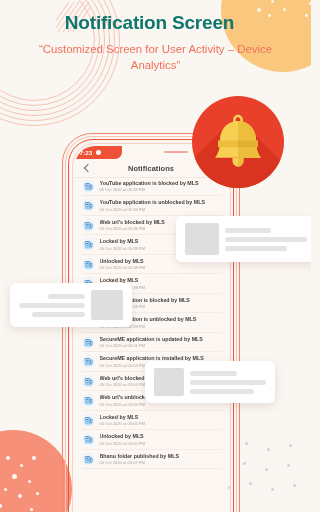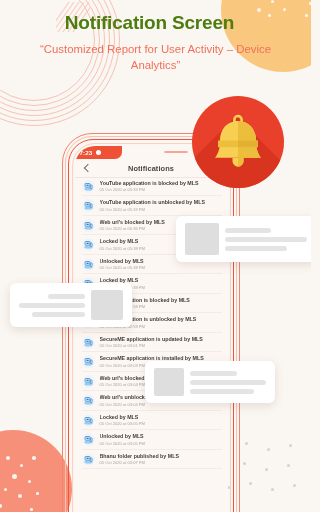--- a/index.html
+++ b/index.html
@@ -26,21 +26,21 @@
   .blob-salmon{
     position:absolute;left:-46px;bottom:-36px;width:118px;height:118px;
     border-radius:50%;background:#f79079;
   }
   .dotgrid{position:absolute;right:6px;bottom:8px;width:86px;height:64px;}
   .dotgrid span{position:absolute;width:3px;height:3px;border-radius:50%;background:#cfd3da;}
 
   
   .head{position:absolute;left:0;right:0;top:13px;text-align:center;z-index:6;}
   .title{
-    font-size:19px;font-weight:bold;color:#4d7c0f;letter-spacing:-.2px;
+    font-size:19px;font-weight:bold;color:#0f766e;letter-spacing:-.2px;
     line-height:1;margin:0 12px 9px 0;
   }
   .subtitle{
     font-size:11.4px;color:#f2705a;line-height:1.42;margin:0 auto;
     max-width:256px;font-weight:normal;
   }
 
   
   .phone{
     position:absolute;left:62px;top:133px;width:178px;height:420px;z-index:3;
@@ -206,21 +206,21 @@
     <span style="left:46px;top:28px;"></span>
       <span style="left:68px;top:24px;"></span>
     <span style="left:8px;top:46px;"></span>
       <span style="left:30px;top:42px;"></span>
     <span style="left:52px;top:48px;"></span>
       <span style="left:74px;top:44px;"></span>
   </div>
 
   <div class="head">
     <div class="title">Notification Screen</div>
-    <div class="subtitle">“Customized Report for User Activity – Device Analytics”</div>
+    <div class="subtitle">“Customized Screen for User Activity – Device Analytics”</div>
   </div>
 
   <div class="phone">
     <div class="ring r1"></div>
     <div class="ring r2"></div>
     <div class="ring r3"></div>
     <div class="ring r4"></div>
 
     <div class="screen">
 

